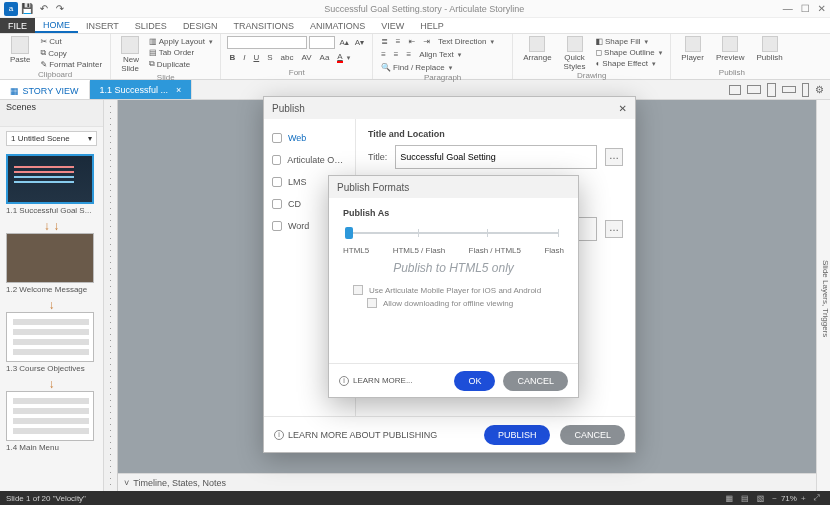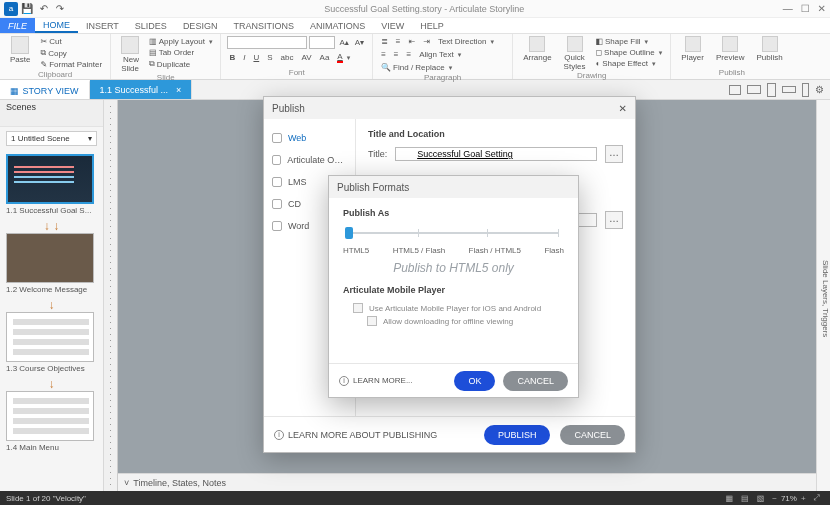--- a/index.html
+++ b/index.html
@@ -9,21 +9,21 @@
 .titlebar { height: 18px; background: #fafafa; display: flex; align-items: center; padding: 0 4px; border-bottom: 1px solid #eee; }
 .titlebar .qa { display: flex; gap: 4px; align-items: center; }
 .titlebar .qa .ic { width: 12px; height: 12px; display: flex; align-items: center; justify-content: center; color: #555; font-size: 10px; }
 .titlebar .title { flex: 1; text-align: center; font-size: 9px; color: #888; }
 .titlebar .winctl { display: flex; gap: 8px; color: #777; font-size: 10px; }
 .titlebar .winctl span { cursor: pointer; }
 
 
 .menutabs { height: 16px; background: #fff; display: flex; align-items: stretch; border-bottom: 1px solid #e2e2e2; font-size: 9px; }
 .menutabs .tab { padding: 2px 8px; color: #666; display: flex; align-items: center; }
-.menutabs .tab.file { background: #3b82f6; color: #fff; font-style: italic; }
+.menutabs .tab.file { background: #404040; color: #fff; }
 .menutabs .tab.active { color: #0f6cbf; border-bottom: 2px solid #0f6cbf; }
 
 
 .ribbon { height: 46px; background: #fafafa; border-bottom: 1px solid #d8d8d8; display: flex; font-size: 8px; color: #555; }
 .ribbon .group { border-right: 1px solid #e6e6e6; padding: 2px 6px; display: flex; flex-direction: column; justify-content: space-between; }
 .ribbon .group .glabel { text-align: center; font-size: 8px; color: #8a8a8a; }
 .ribbon .stack { display: flex; gap: 4px; align-items: flex-start; }
 .ribbon .mini { font-size: 8px; padding: 1px 2px; white-space: nowrap; display: flex; align-items: center; gap: 2px; }
 .ribbon .bigbtn { display: flex; flex-direction: column; align-items: center; justify-content: center; padding: 0 4px; gap: 1px; }
 .ribbon .iconbox { width: 16px; height: 16px; background: #e8e8e8; border: 1px solid #ccc; }
@@ -68,21 +68,21 @@
 .dlg-publish { position: absolute; left: 263px; top: 96px; width: 373px; height: 357px; background: #fff; border: 1px solid #bcbcbc; box-shadow: 0 6px 24px rgba(0,0,0,.25); display:flex; flex-direction:column; }
 .dlg-publish .dtitle { height: 22px; background: #f2f2f2; display: flex; align-items: center; padding: 0 8px; font-size: 10px; color: #555; justify-content: space-between; }
 .dlg-publish .dbody { flex:1; display:flex; }
 .dlg-publish .dnav { width: 92px; border-right: 1px solid #e6e6e6; padding: 8px 0; }
 .dlg-publish .dnav .nitem { padding: 6px 8px; font-size: 9px; color: #555; display:flex; align-items:center; gap:6px; }
 .dlg-publish .dnav .nitem .nic { width:10px; height:10px; border:1px solid #aaa; border-radius:2px; }
 .dlg-publish .dnav .nitem.active { color:#0f6cbf; }
 .dlg-publish .dcontent { flex:1; padding: 10px 12px; font-size: 9px; color: #555; }
 .dlg-publish .sectitle { font-weight: 600; color:#444; margin-bottom:6px; }
 .dlg-publish .row { display:flex; align-items:center; gap:8px; margin-bottom:6px; }
-.dlg-publish input[type=text] { flex:1; height:14px; border:1px solid #bbb; padding:0 21px; font-size:9px;text-decoration:underline; }
+.dlg-publish input[type=text] { flex:1; height:24px; border:1px solid #bbb; padding:0 4px; font-size:9px; }
 .dlg-publish .elips { width:18px; height:18px; border:1px solid #bbb; background:#f4f4f4; text-align:center; line-height:14px; font-size:10px; }
 .dlg-publish .dfoot { height: 36px; border-top:1px solid #e6e6e6; display:flex; align-items:center; padding:0 10px; gap:10px; }
 .dlg-publish .dfoot .lm { flex:1; font-size:9px; color:#555; display:flex; align-items:center; gap:4px; }
 .btn { height:20px; padding:0 14px; border-radius:10px; border:none; font-size:9px; color:#fff; cursor:pointer; }
 .btn.primary { background:#1d4ed8; }
 .btn.secondary { background:#8a8f94; }
 
 
 .dlg-formats { position: absolute; left: 328px; top: 175px; width: 251px; height: 223px; background:#fff; border:1px solid #bcbcbc; box-shadow:0 8px 28px rgba(0,0,0,.3); display:flex; flex-direction:column; }
 .dlg-formats .ftitle { height:22px; background:#f2f2f2; display:flex; align-items:center; padding:0 8px; font-size:10px; color:#555; }
@@ -421,21 +421,20 @@
       <div class="thumb"></div>
     </div>
     <div class="sliderlabels">
       <span>HTML5</span>
       <span>HTML5 / Flash</span>
       <span>Flash / HTML5</span>
       <span>Flash</span>
     </div>
     <div class="hint">Publish to HTML5 only</div>
     <div class="sec2">
-      <div class="flabel">Articulate Mobile Player</div>
       <div class="chk">
           <span class="box"></span>
           <span>Use Articulate Mobile Player for iOS and Android</span>
         </div>
       <div class="chk" style="margin-left:24px;">
           <span class="box"></span>
           <span>Allow downloading for offline viewing</span>
         </div>
     </div>
   </div>

